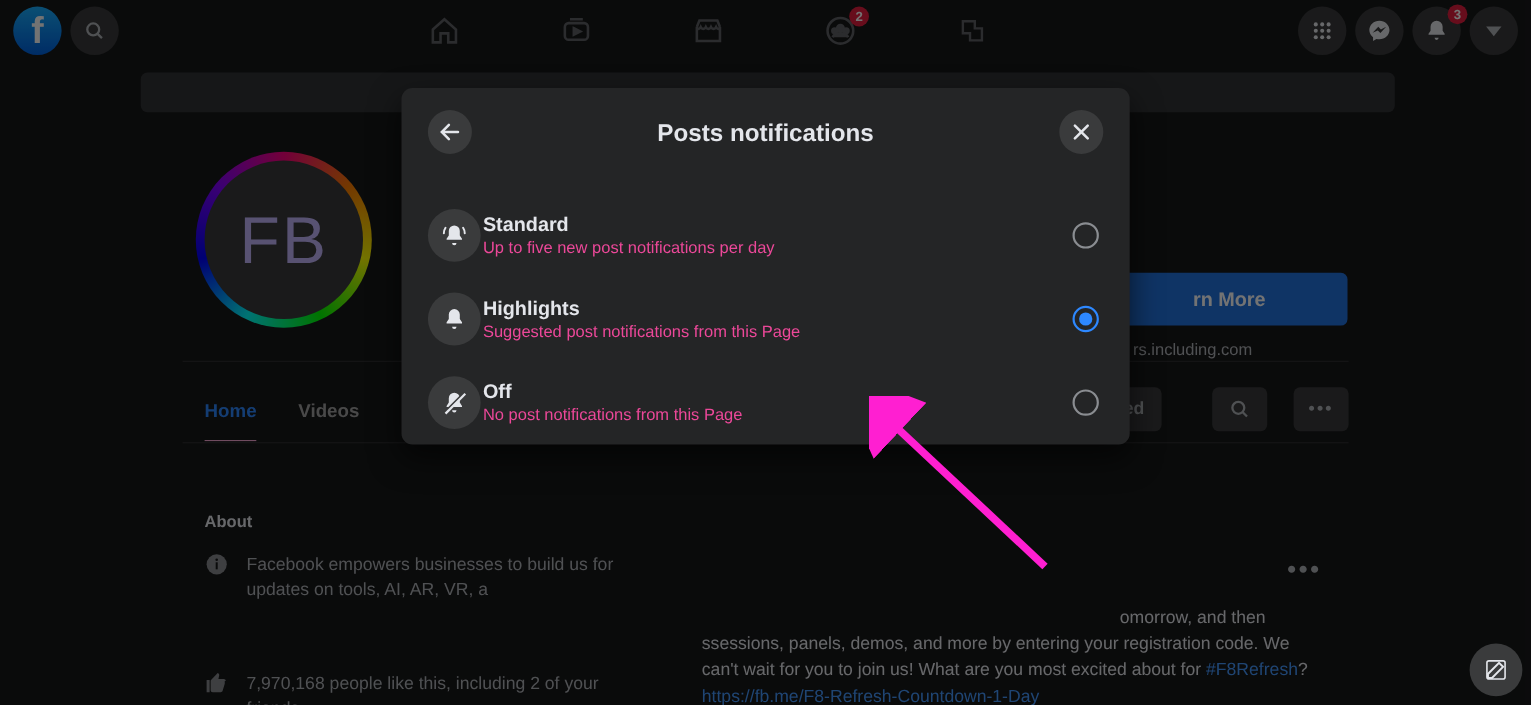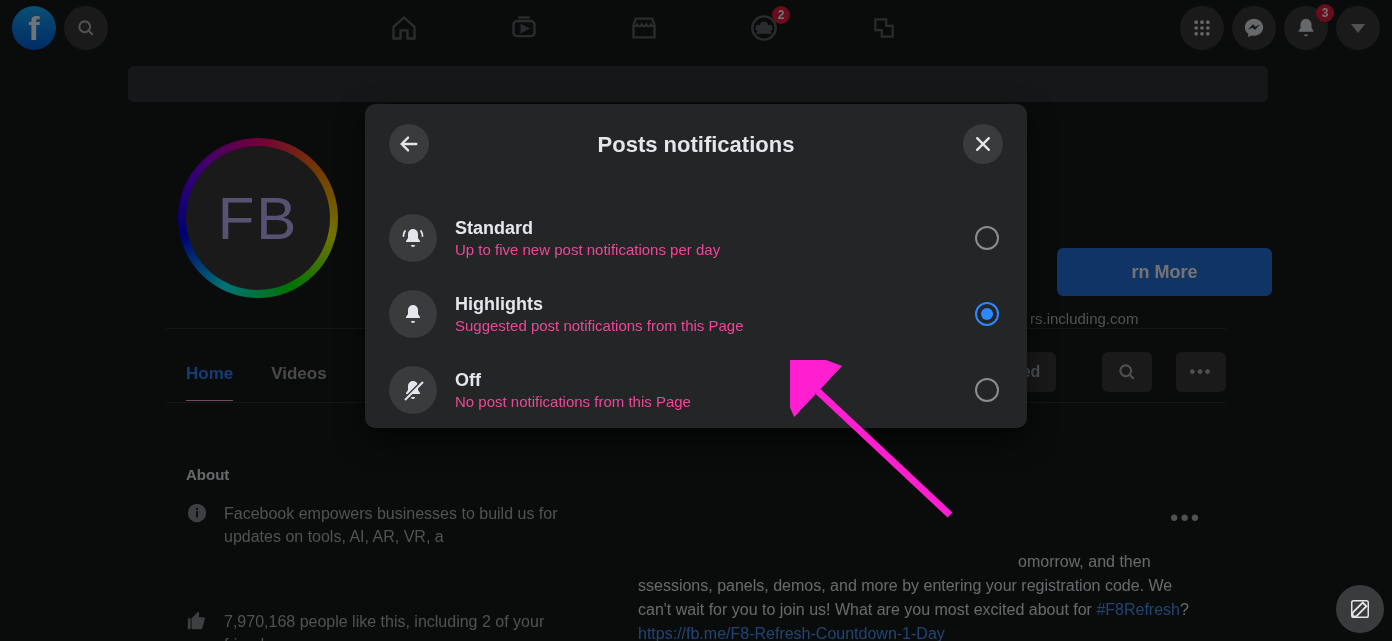--- a/index.html
+++ b/index.html
@@ -52,21 +52,21 @@
     position:absolute; top:82px; left:178px; width:160px; height:160px;
     border-radius:50%; padding:8px;
     background: conic-gradient(#ff0080,#ff8000,#ffff00,#00ff00,#00ffff,#0000ff,#8000ff,#ff0080);
   }
   .avatar-inner {
     width:100%; height:100%; border-radius:50%; background:#3a3b3c;
     display:flex; align-items:center; justify-content:center;
     color:#c4b5fd; font-size:60px; font-weight:400; letter-spacing:2px;
   }
   .cta-btn {
-    position:absolute; top:192px; left:1057px; width:215px; height:48px;
+    position:absolute; top:192px; left:1010px; width:215px; height:48px;
     background:#2374e1; border-radius:6px; display:flex; align-items:center; justify-content:center;
     color:#fff; font-weight:600; font-size:18px;
   }
   .url-line { position:absolute; top:254px; left:1030px; color:#b0b3b8; font-size:15px;}
   .divider1 { position:absolute; top:272px; left:166px; width:1060px; border-top:1px solid #303132;}
   .tabs-row { position:absolute; top:300px; left:186px; display:flex; gap:38px; font-size:17px; font-weight:600;}
   .tab { color:#a3a3a3; padding:8px 0 16px 0;}
   .tab.active { color:#2d88ff; border-bottom:1px solid #f9a8d4;}
   .sq-btn { position:absolute; width:50px; height:40px; background:#3a3b3c; border-radius:6px; display:flex; align-items:center; justify-content:center;}
   .sq-btn.b1 { top:296px; left:1006px;}
@@ -81,34 +81,34 @@
   .post-dots { position:absolute; top:448px; left:1170px; color:#b0b3b8; font-size:24px; letter-spacing:2px;}
   .post-body { position:absolute; top:494px; left:638px; width:570px; color:#e4e6eb; font-size:16px; line-height:1.5;}
   .link { color:#4599ff;}
   
   .dim {
     position:absolute; inset:0; background:rgba(0,0,0,0.55); z-index:9;
   }
   
   .modal {
     position:absolute; z-index:20;
-    top:104px; left:365px; width:662px; height:324px;
+    top:80px; left:365px; width:662px; height:324px;
     background:#242526; border-radius:10px;
     box-shadow:0 12px 28px rgba(0,0,0,0.6);
     padding:16px 20px;
   }
   .modal-head { display:flex; align-items:center; justify-content:center; position:relative; height:50px;}
   .modal-title { font-size:22px; font-weight:700; color:#e4e6eb;}
   .modal-back, .modal-close {
     position:absolute; top:4px; width:40px; height:40px; border-radius:50%;
     background:#3a3b3c; display:flex; align-items:center; justify-content:center; color:#e4e6eb;
   }
   .modal-back { left:4px;}
   .modal-close { right:4px;}
-  .option { display:flex; align-items:center; gap:18px; padding:14px 8px 14px 4px; border-radius:8px;}
+  .option { display:flex; align-items:center; gap:2px; padding:14px 8px 14px 4px; border-radius:8px;}
   .opt-icon { width:48px; height:48px; border-radius:50%; background:#3a3b3c; display:flex; align-items:center; justify-content:center; flex:0 0 48px;}
   .opt-text { flex:1;}
   .opt-title { font-size:18px; font-weight:700; color:#e4e6eb; margin-bottom:2px;}
   .opt-desc { font-size:15px; color:#ec4899;}
   .radio {
     width:24px; height:24px; border-radius:50%; border:2.5px solid #8a8d91;
     display:flex; align-items:center; justify-content:center; flex:0 0 24px;
   }
   .radio.selected { border-color:#2d88ff;}
   .radio.selected::after { content:""; width:12px; height:12px; border-radius:50%; background:#2d88ff;}

